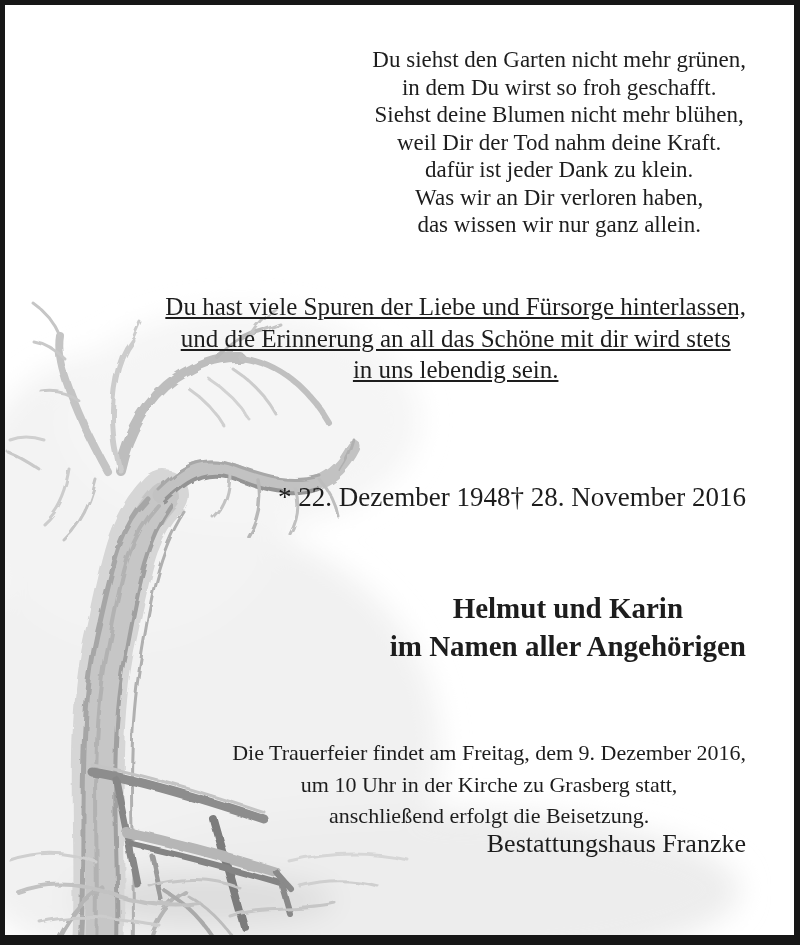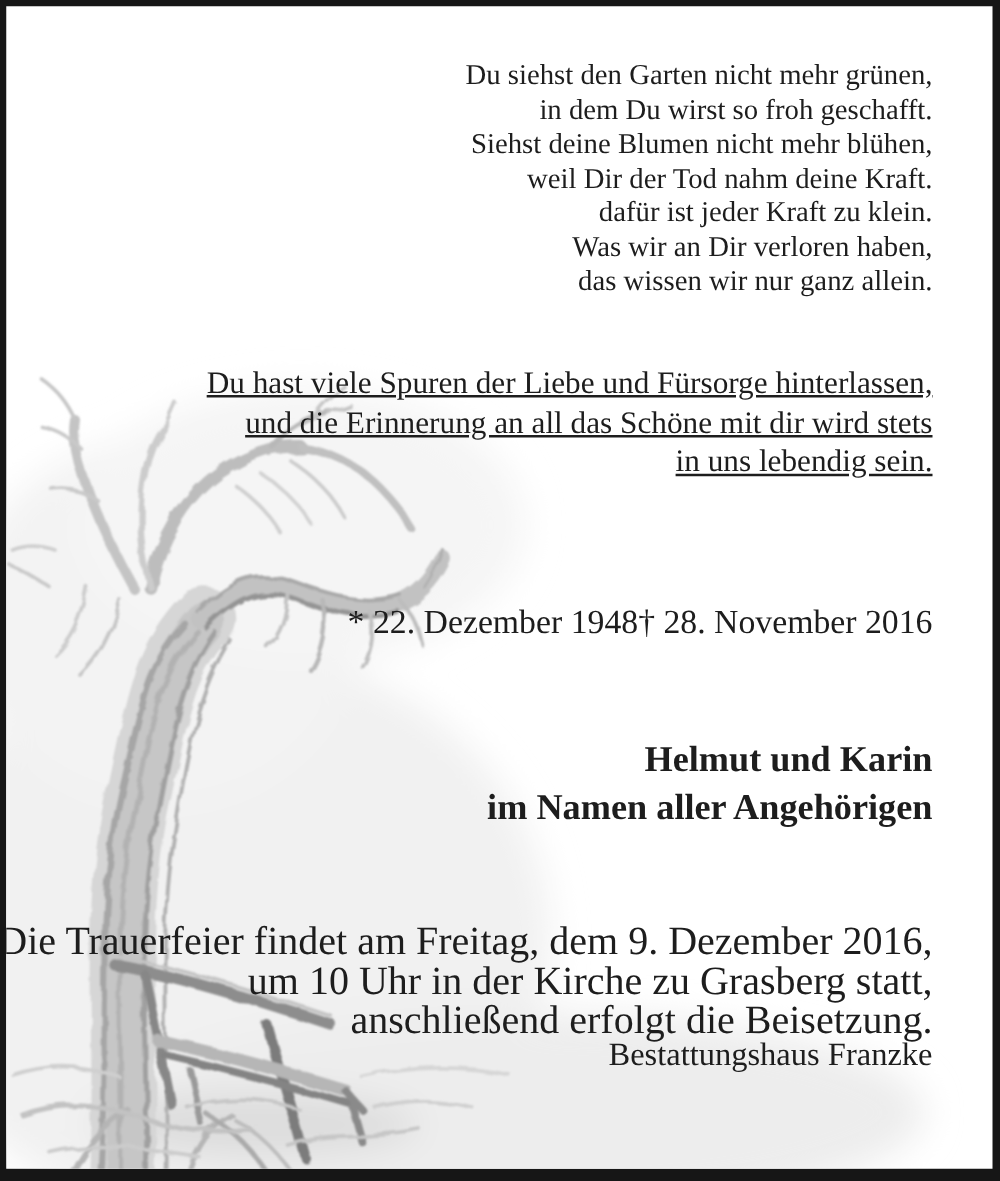--- a/index.html
+++ b/index.html
@@ -8,29 +8,29 @@
     width:800px;height:945px;
     box-sizing:border-box;
     background:#ffffff;
     border-style:solid;border-color:#161616;
     border-width:5px 6px 10px 5px;
     overflow:hidden;
     font-family:"Liberation Serif", serif;
     color:#1d1d1d;
   }
   .sketch{position:absolute;left:-5px;top:-5px;width:800px;height:945px;}
-  .tblock{position:absolute;right:48px;text-align:right;white-space:nowrap;}
+  .tblock{position:absolute;right:48px;text-align:center;white-space:nowrap;}
   .poem{top:41px;font-size:23px;line-height:27.5px;}
   .tribute{top:286px;font-size:25px;line-height:31.5px;text-decoration:underline;}
   .name{top:399px;font-size:74px;line-height:74px;font-weight:bold;margin:0;letter-spacing:0.5px;}
   .dates{top:477px;font-size:27px;line-height:30px;}
   .dates .death{}
   .farewell{top:546px;font-size:25px;line-height:28px;}
   .mourners{top:585px;font-size:29px;line-height:37.5px;font-weight:bold;}
-  .funeral{top:732px;font-size:32px;line-height:31.5px;}
+  .funeral{top:732px;font-size:22px;line-height:31.5px;}
   .home{top:824px;font-size:26px;line-height:30px;}
 </style>
 </head>
 <body>
 
 <div class="page">
 
   <svg class="sketch" viewBox="0 0 800 945" xmlns="http://www.w3.org/2000/svg" aria-hidden="true">
     <defs>
       <filter id="soft" x="-40%" y="-40%" width="180%" height="180%">
@@ -121,21 +121,21 @@
       <path d="M 150,886 C 180,876 214,878 240,888" stroke="#c6c6c6" stroke-width="3"></path>
       <path d="M 290,862 C 330,852 372,852 408,860" stroke="#d6d6d6" stroke-width="3"></path>
     </g>
   </svg>
 
   <div class="tblock poem">
     <div>Du siehst den Garten nicht mehr grünen,</div>
     <div>in dem Du wirst so froh geschafft.</div>
     <div>Siehst deine Blumen nicht mehr blühen,</div>
     <div>weil Dir der Tod nahm deine Kraft.</div>
-    <div>dafür ist jeder Kraft zu klein.</div>
+    <div>dafür ist jeder Dank zu klein.</div>
     <div>Was wir an Dir verloren haben,</div>
     <div>das wissen wir nur ganz allein.</div>
   </div>
 
   <div class="tblock tribute">
     <div>Du hast viele Spuren der Liebe und Fürsorge hinterlassen,</div>
     <div>und die Erinnerung an all das Schöne mit dir wird stets</div>
     <div>in uns lebendig sein.</div>
   </div>
 

